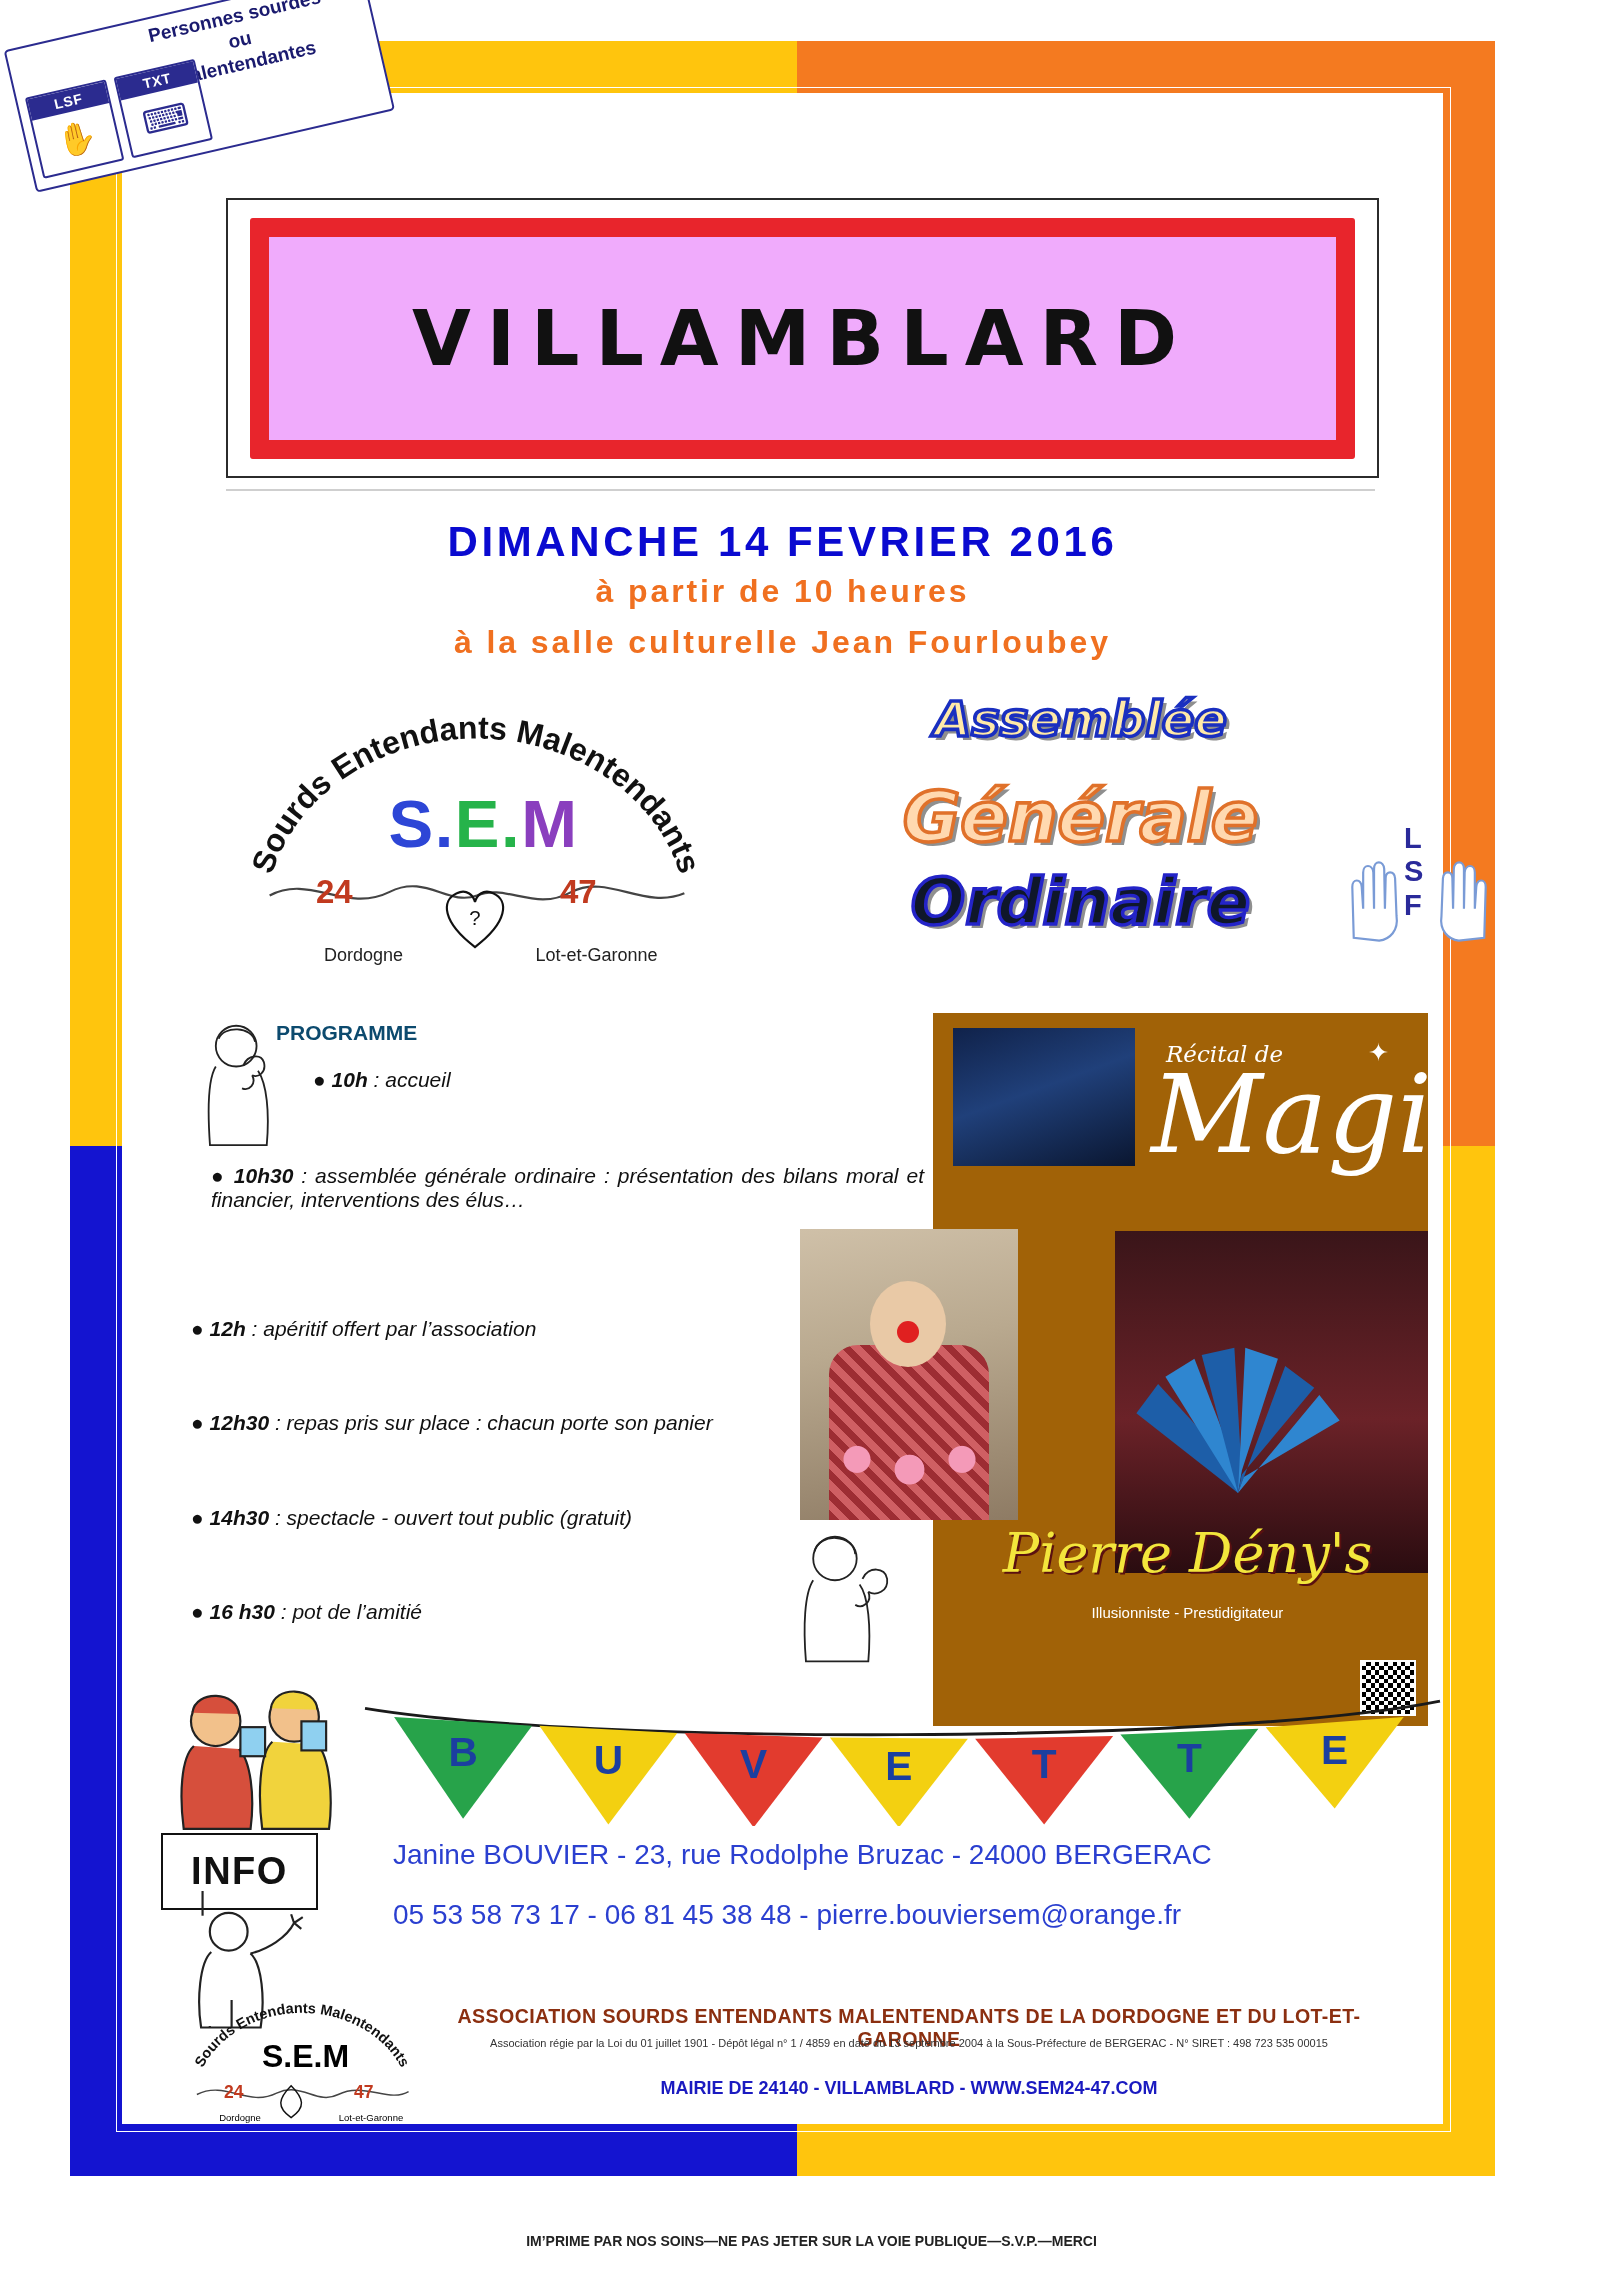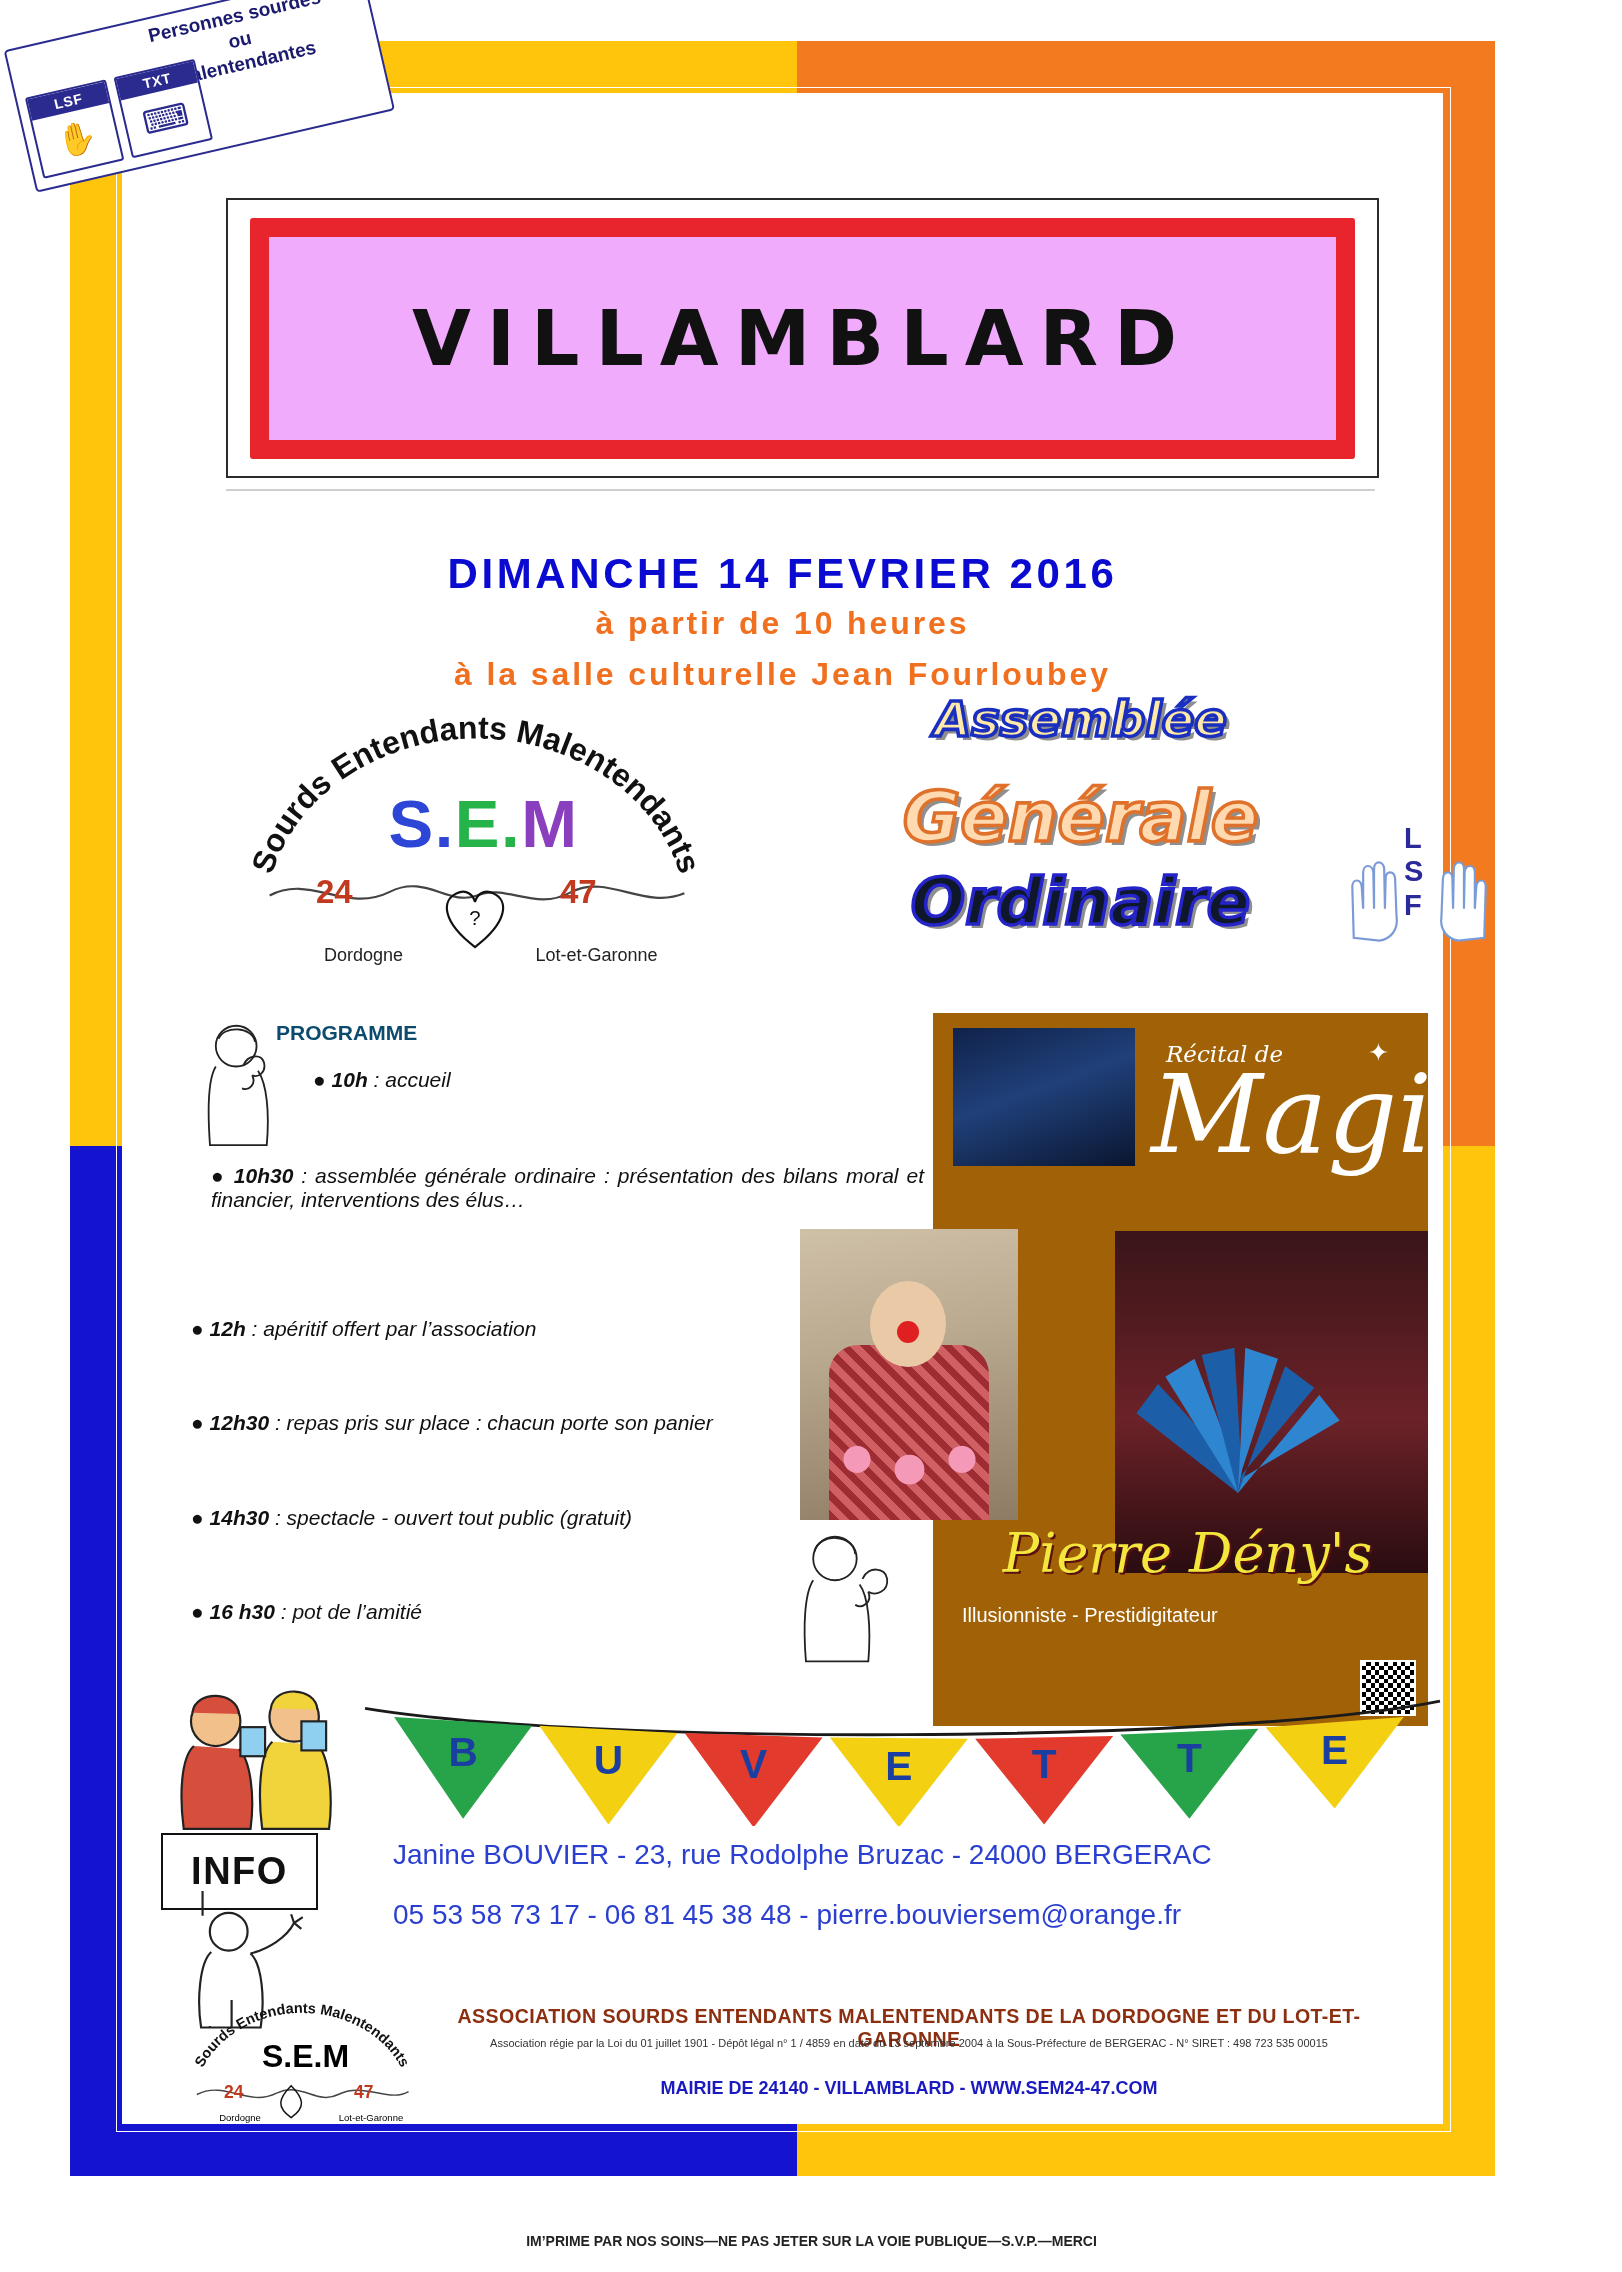--- a/index.html
+++ b/index.html
@@ -88,21 +88,20 @@
   }
   .sign-rule {
     position: absolute; left: 226px; top: 489px; width: 1149px; height: 1.5px;
     background: #cfcfcf;
   }
 
   
   .date-line {
     position: absolute; left: 122px; width: 1321px; text-align: center;
     font-weight: bold;
-    margin-top: 32px;
   }
   .dl1 { top: 518px; font-size: 42px; color: #0a0ad0; letter-spacing: 3.6px; }
   .dl2 { top: 573px; font-size: 32px; color: #f07020; letter-spacing: 2.9px; }
   .dl3 { top: 624px; font-size: 32px; color: #f07020; letter-spacing: 2.9px; }
 
   
   .sem-logo {
     position: absolute; left: 240px; top: 698px; width: 473px; height: 306px;
   }
   .sem-arc {
@@ -189,22 +188,22 @@
   }
   .poster-fan {
     position: absolute; left: 196px; top: 313px; width: 218px; height: 167px;
   }
   .poster-name {
     position: absolute; left: 29px; top: 509px; width: 451px; text-align: center;
     font-size: 54px; color: #f3e63c; font-family: "DejaVu Serif", serif;
     font-style: italic; text-shadow: 2.2px 2.2px 0 #5a1010;
   }
   .poster-sub {
-    position: absolute; left: 29px; top: 591px; width: 451px; text-align: left;
-    font-size: 20px; color: #ffffff;
+    position: absolute; left: 29px; top: 591px; width: 451px; text-align: center;
+    font-size: 15px; color: #ffffff;
   }
   .poster-qr {
     position: absolute; right: 11.6px; bottom: 10.2px; width: 52px; height: 52px;
     background:
       repeating-linear-gradient(90deg,#000 0 4.4px,#fff 4.4px 8.7px),
       repeating-linear-gradient(0deg,#000 0 4.4px,#fff 4.4px 8.7px);
     background-blend-mode: difference;
     border: 2.9px solid #fff;
   }
   .clown-photo {

